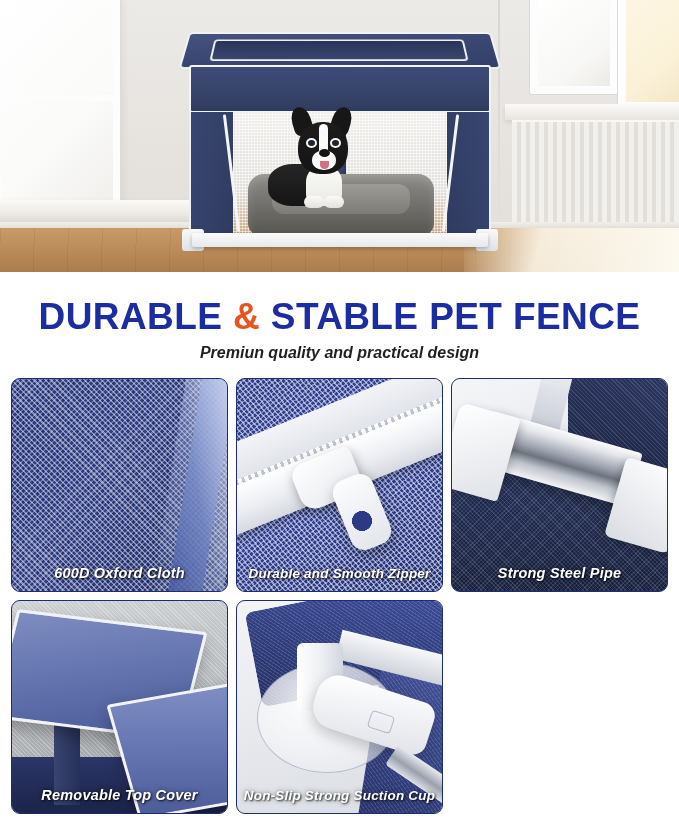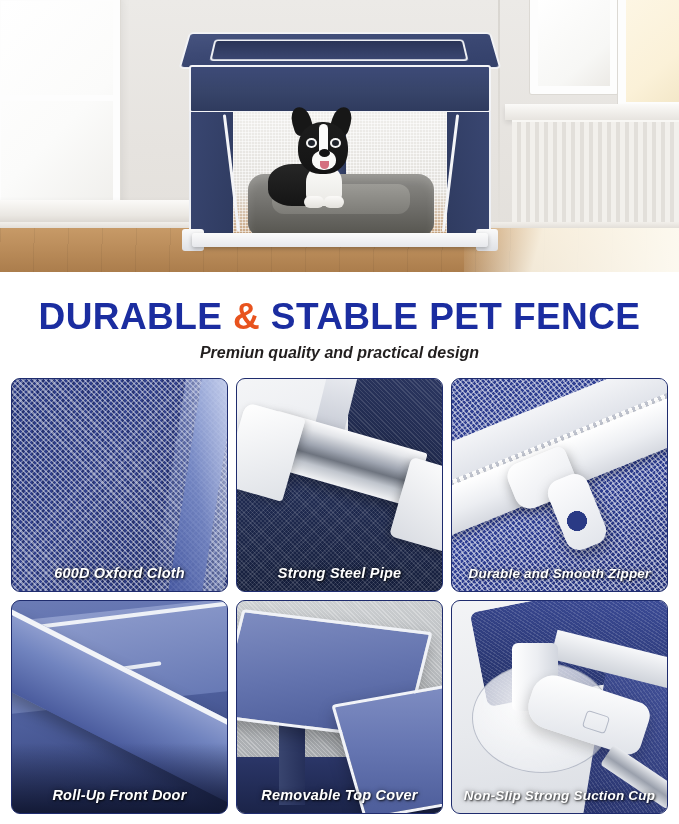--- a/index.html
+++ b/index.html
@@ -567,54 +567,43 @@
   <div class="grid">
 
     <div class="card">
       <div class="photo ph-oxford">
         <div class="fold"></div>
       </div>
       <div class="card-label">600D Oxford Cloth</div>
     </div>
 
     <div class="card">
+      <div class="photo ph-zip">
+        <div class="tape2"></div>
+        <div class="teeth"></div>
+        <div class="tape"></div>
+        <div class="slider"></div>
+        <div class="pull"></div>
+        <div class="pull-hole"></div>
+      </div>
+      <div class="card-label small">Durable and Smooth Zipper</div>
+    </div>
+
+    <div class="card">
       <div class="photo ph-steel">
         <div class="navy-mesh"></div>
         <div class="navy-mesh-tr"></div>
         <div class="strap"></div>
         <div class="tube"></div>
         <div class="cap-l"></div>
         <div class="cap-r"></div>
       </div>
       <div class="card-label">Strong Steel Pipe</div>
     </div>
 
-    <div class="card">
-      <div class="photo ph-zip">
-        <div class="tape2"></div>
-        <div class="teeth"></div>
-        <div class="tape"></div>
-        <div class="slider"></div>
-        <div class="pull"></div>
-        <div class="pull-hole"></div>
-      </div>
-      <div class="card-label small">Durable and Smooth Zipper</div>
-    </div>
-
-    <div class="card">
-      <div class="photo ph-roll">
-        <div class="panel"></div>
-        <div class="piping2"></div>
-        <div class="piping3"></div>
-        <div class="pipe"></div>
-        <div class="piping"></div>
-        <div class="shadow"></div>
-      </div>
-      <div class="card-label">Roll-Up Front Door</div>
-    </div>
 
     <div class="card">
       <div class="photo ph-top">
         <div class="navy-strip"></div>
         <div class="post"></div>
         <div class="flapA"></div>
         <div class="flapB"></div>
       </div>
       <div class="card-label">Removable Top Cover</div>
     </div>

